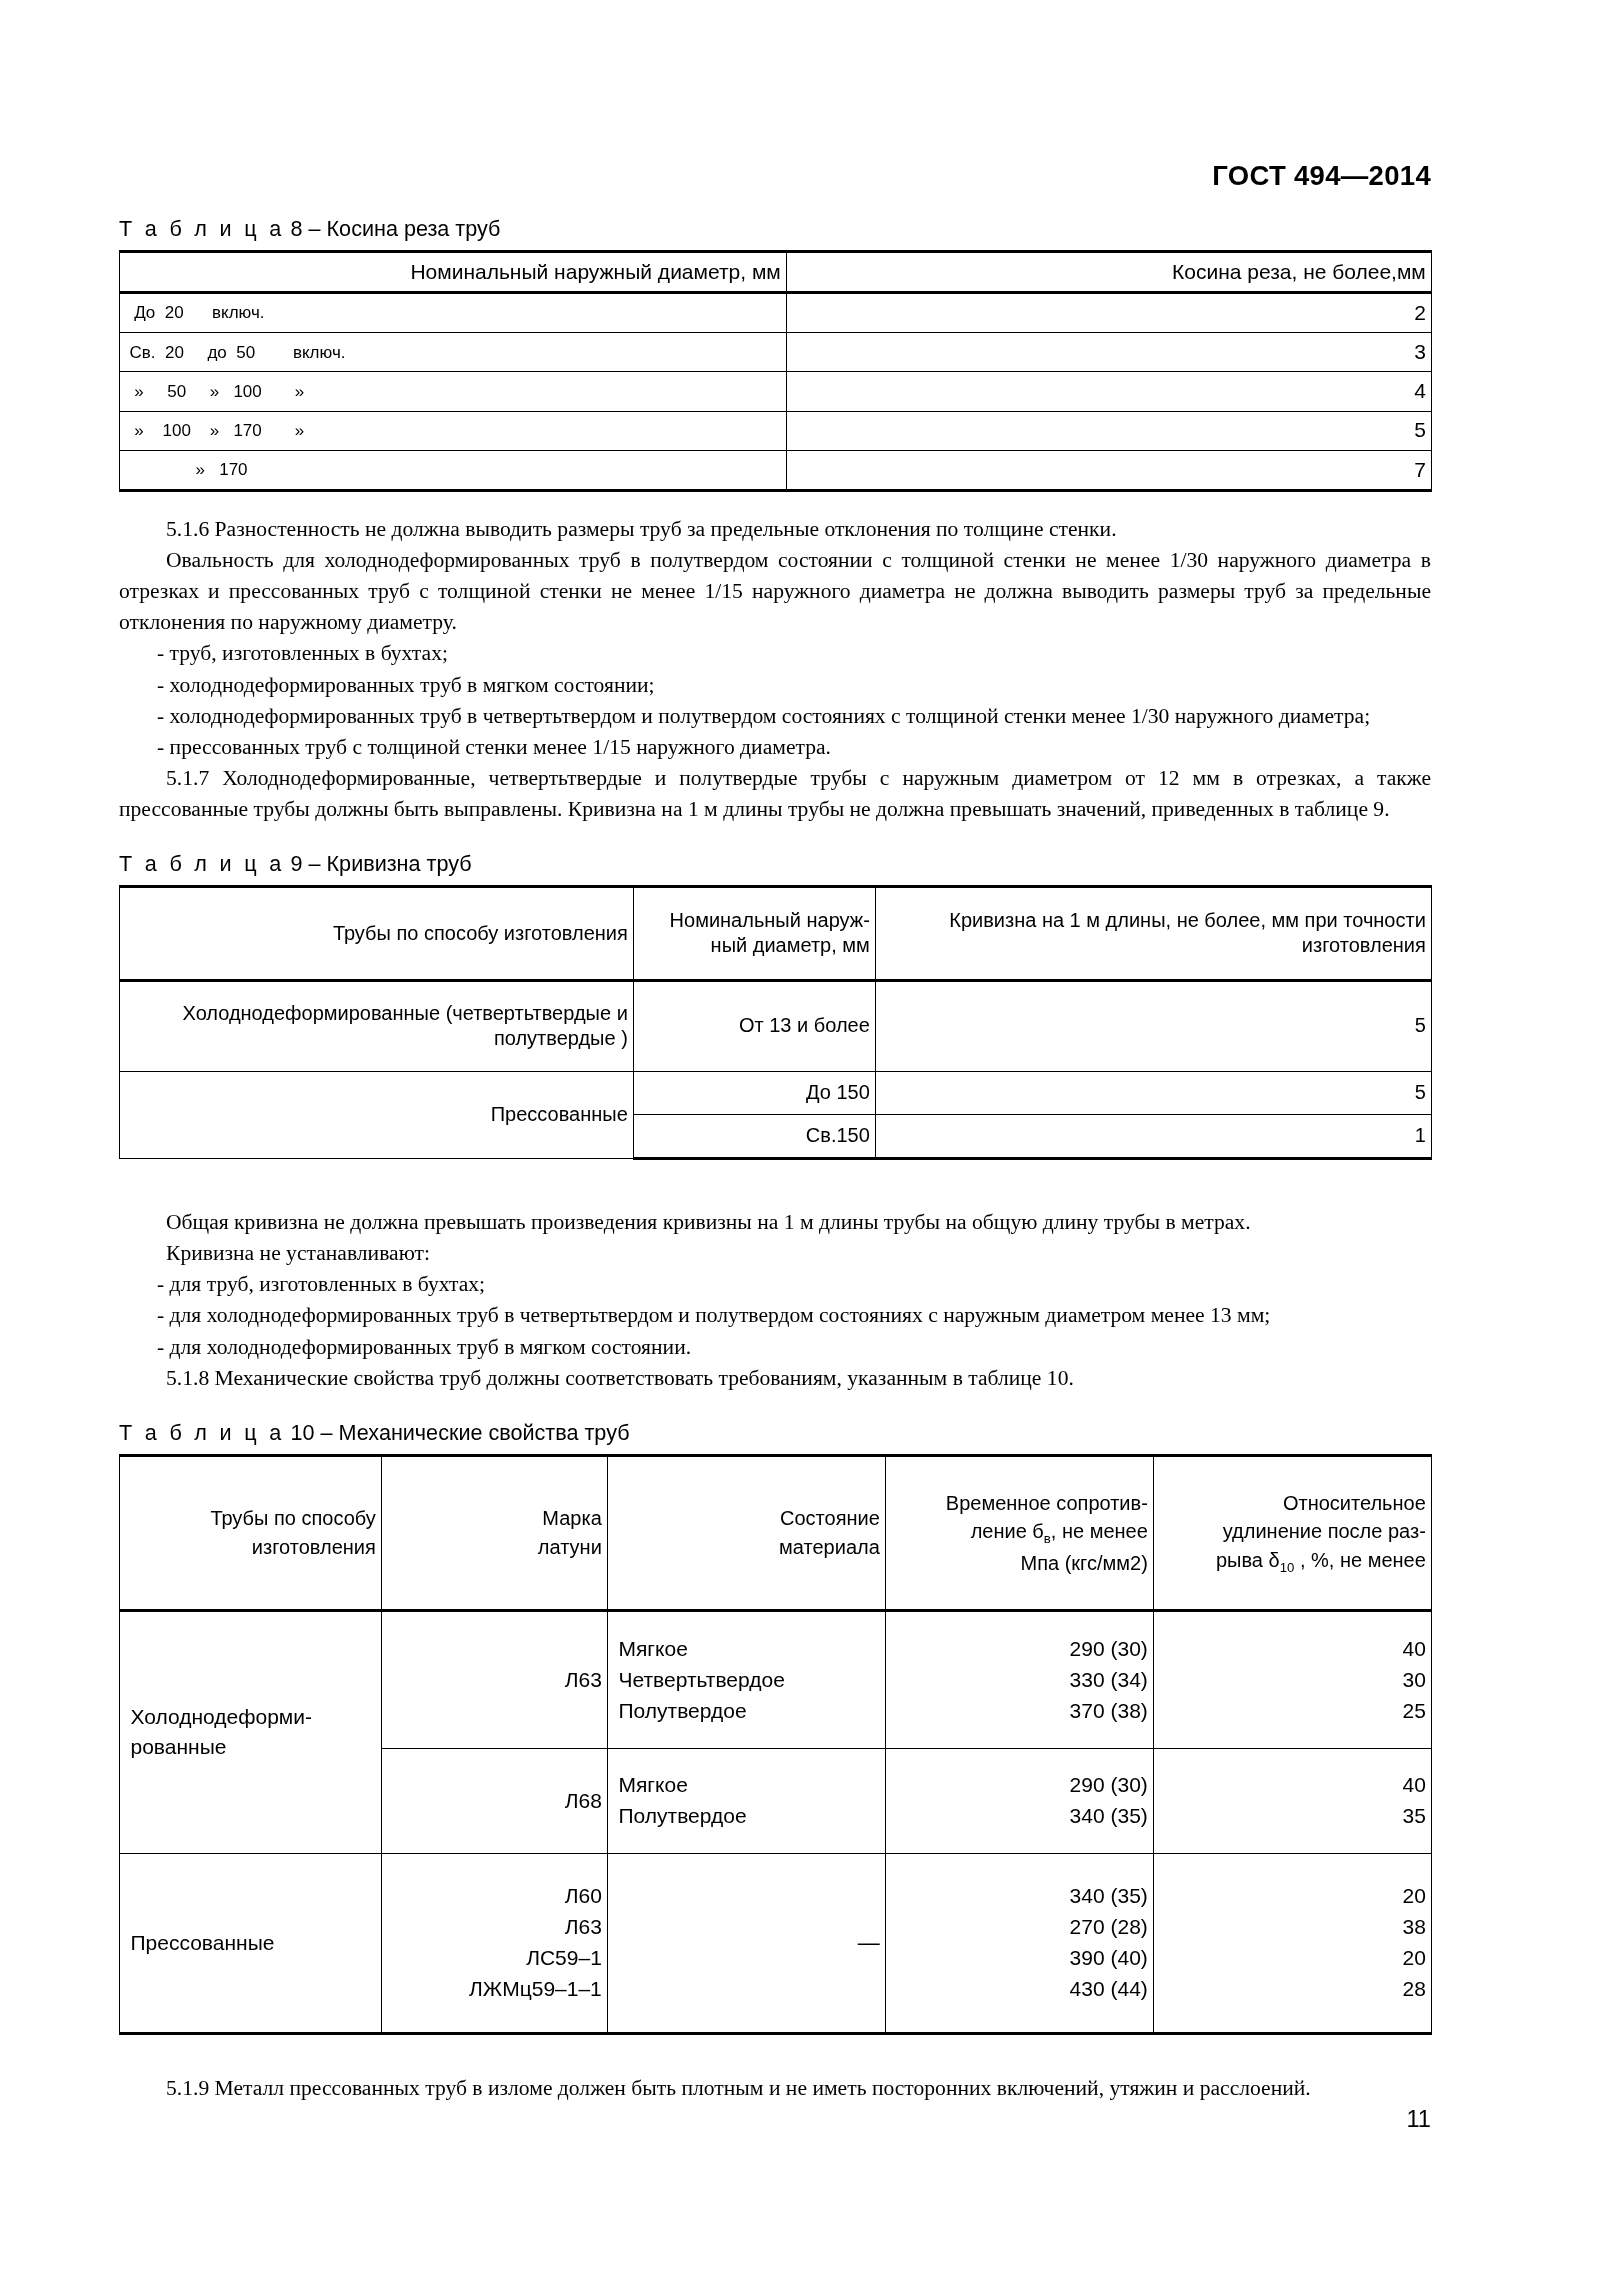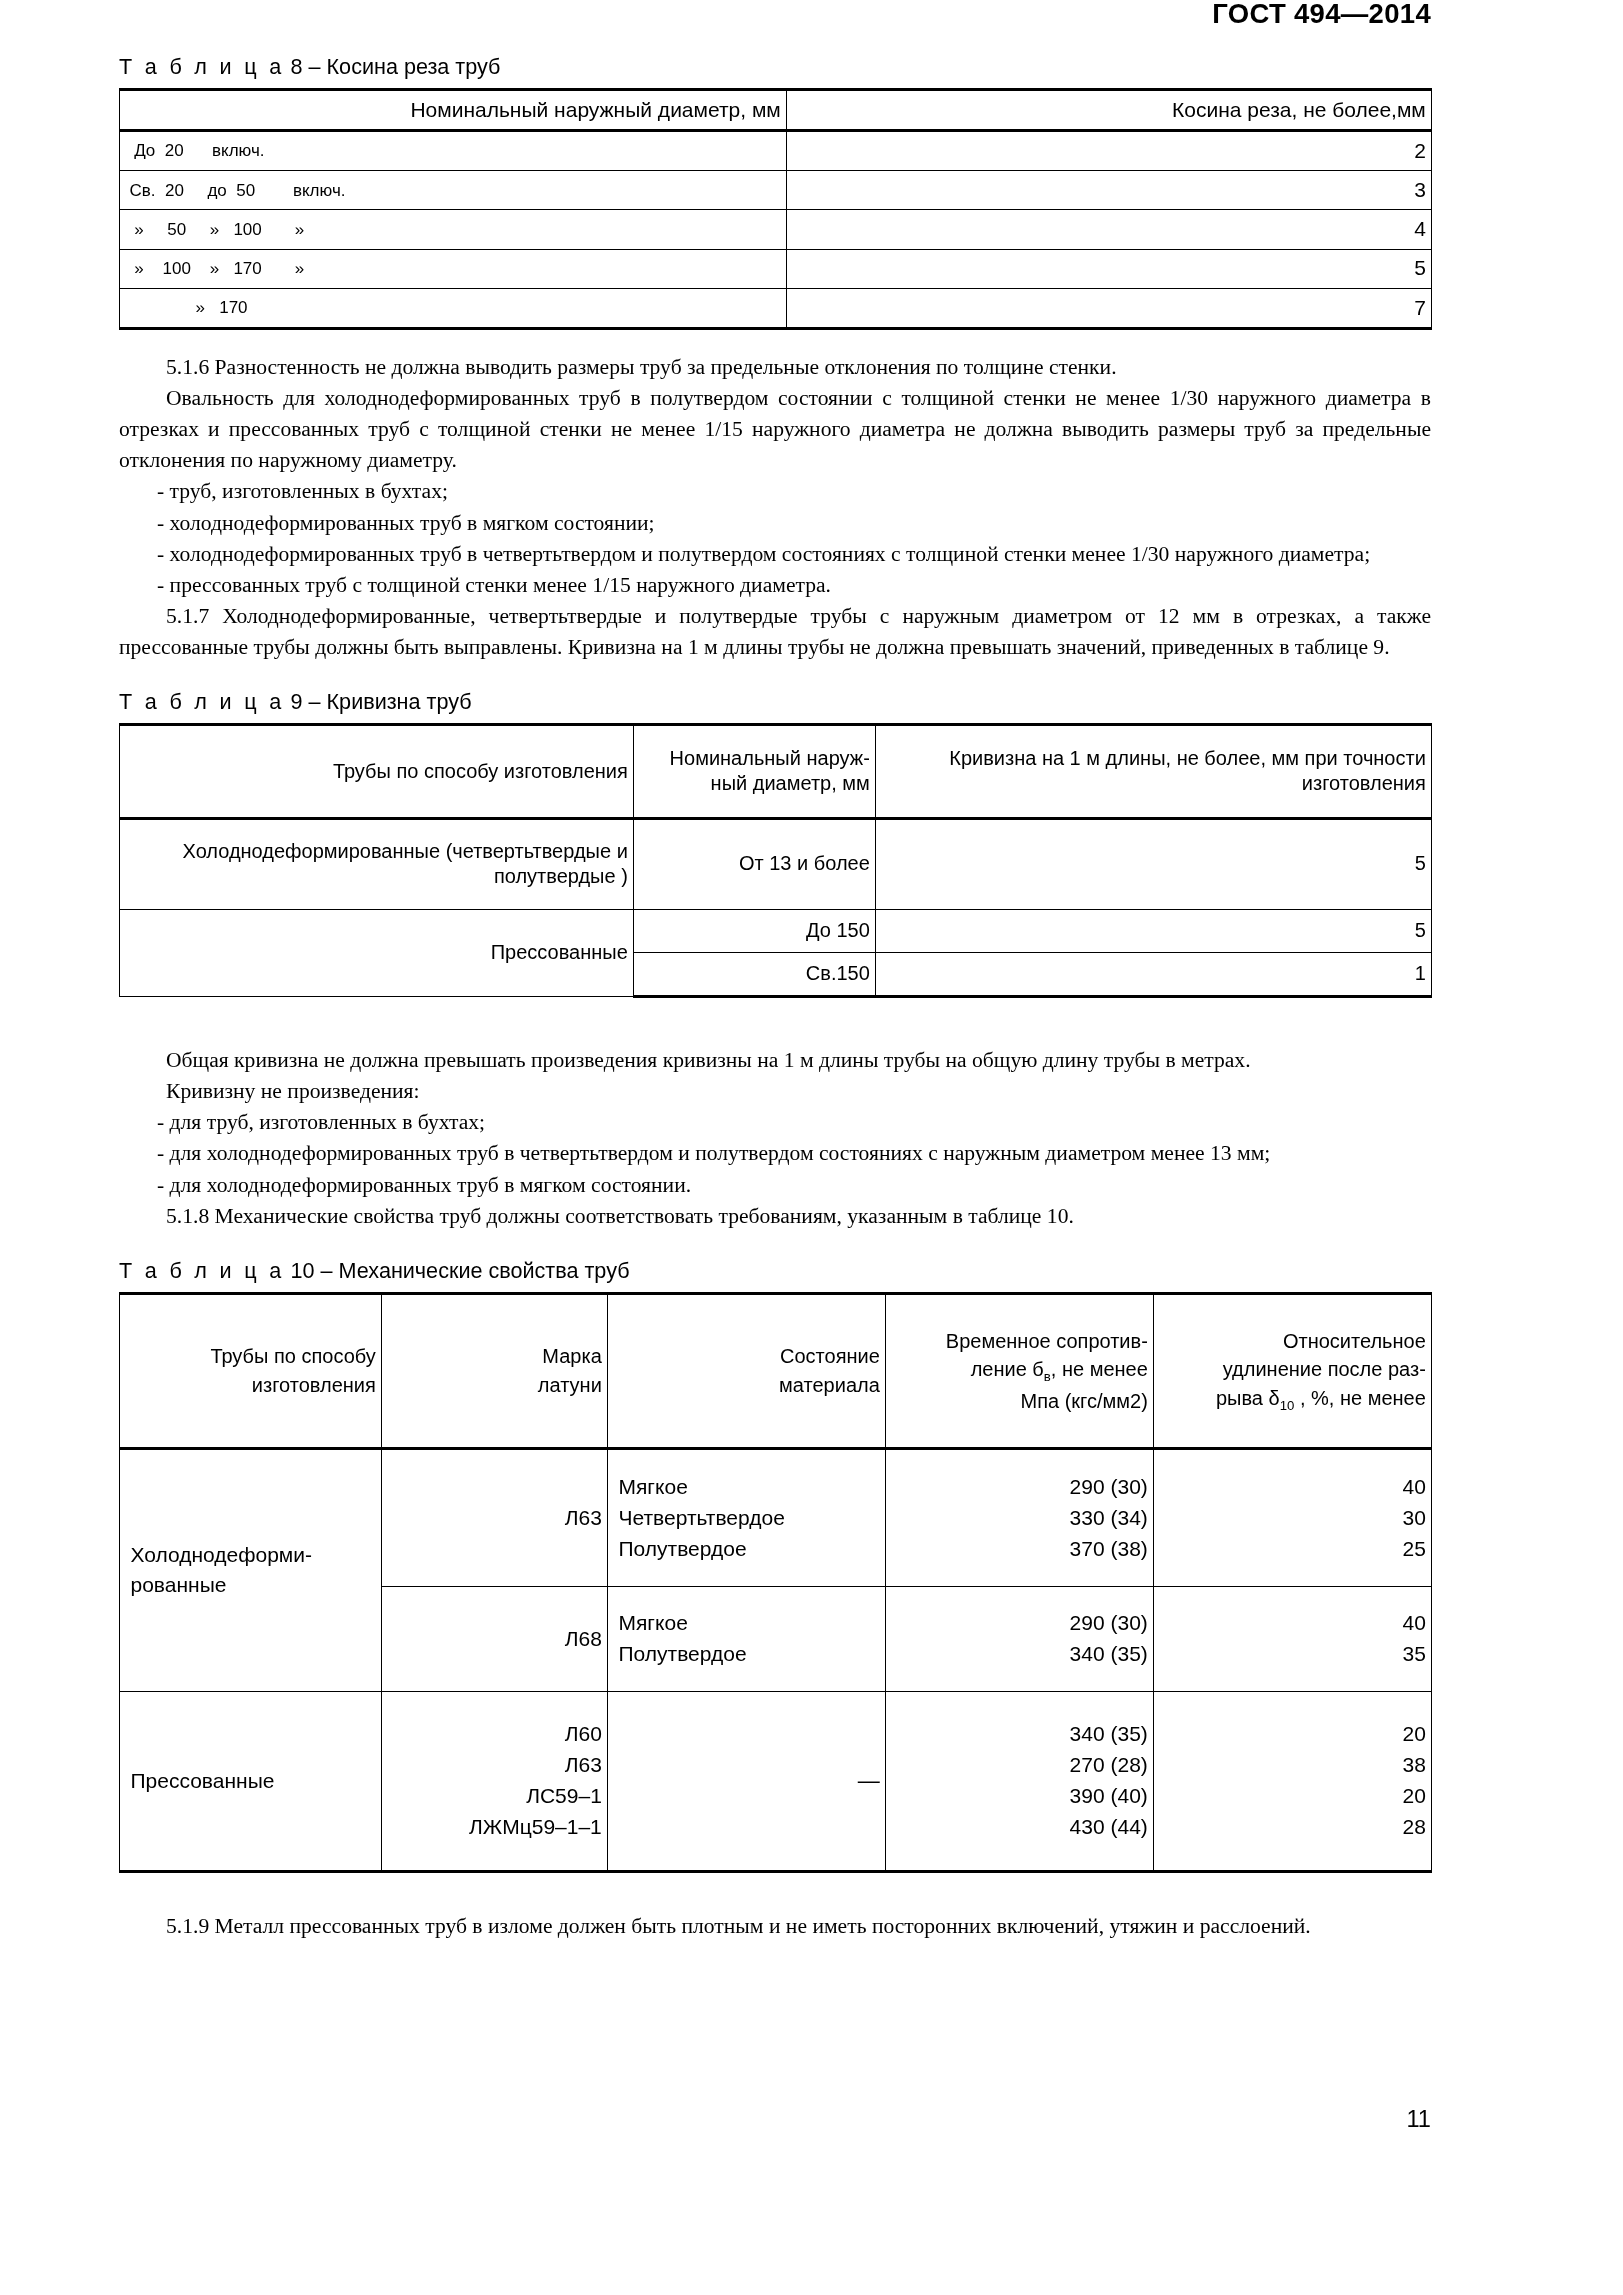--- a/index.html
+++ b/index.html
@@ -24,20 +24,21 @@
     top: 0;
     width: 1312px;
   }
 
   
   .doc-header {
     text-align: right;
     font-size: 27.5px;
     font-weight: bold;
     letter-spacing: 0.3px;
+    padding-top: 162px;
     line-height: 1;
   }
 
   
   .table-caption {
     font-size: 21.6px;
     line-height: 1.2;
     margin-top: 26px;
     margin-bottom: 8.5px;
     white-space: nowrap;
@@ -224,21 +225,21 @@
         </tr>
         <tr class="shortrow">
           <td class="outer-bottom">Св.150</td>
           <td class="outer-bottom">1</td>
         </tr>
       </tbody>
     </table>
 
     <div class="para-block" style="margin-top:47px">
       <p class="body">Общая кривизна не должна превышать произведения кривизны на 1 м длины трубы на общую длину трубы в метрах.</p>
-      <p class="body">Кривизну не произведения:</p>
+      <p class="body">Кривизна не устанавливают:</p>
       <p class="body dash">- для труб, изготовленных в бухтах;</p>
       <p class="body dash">- для холоднодеформированных труб в четвертьтвердом и полутвердом состояниях с наружным диаметром менее 13 мм;</p>
       <p class="body dash">- для холоднодеформированных труб в мягком состоянии.</p>
       <p class="body">5.1.8 Механические свойства труб должны соответствовать требованиям, указанным в таблице 10.</p>
     </div>
 
     <div class="table-caption">
       <span class="spaced">Т а б л и ц а</span>
       <span>10</span>
       <span>– Механические свойства труб</span>

